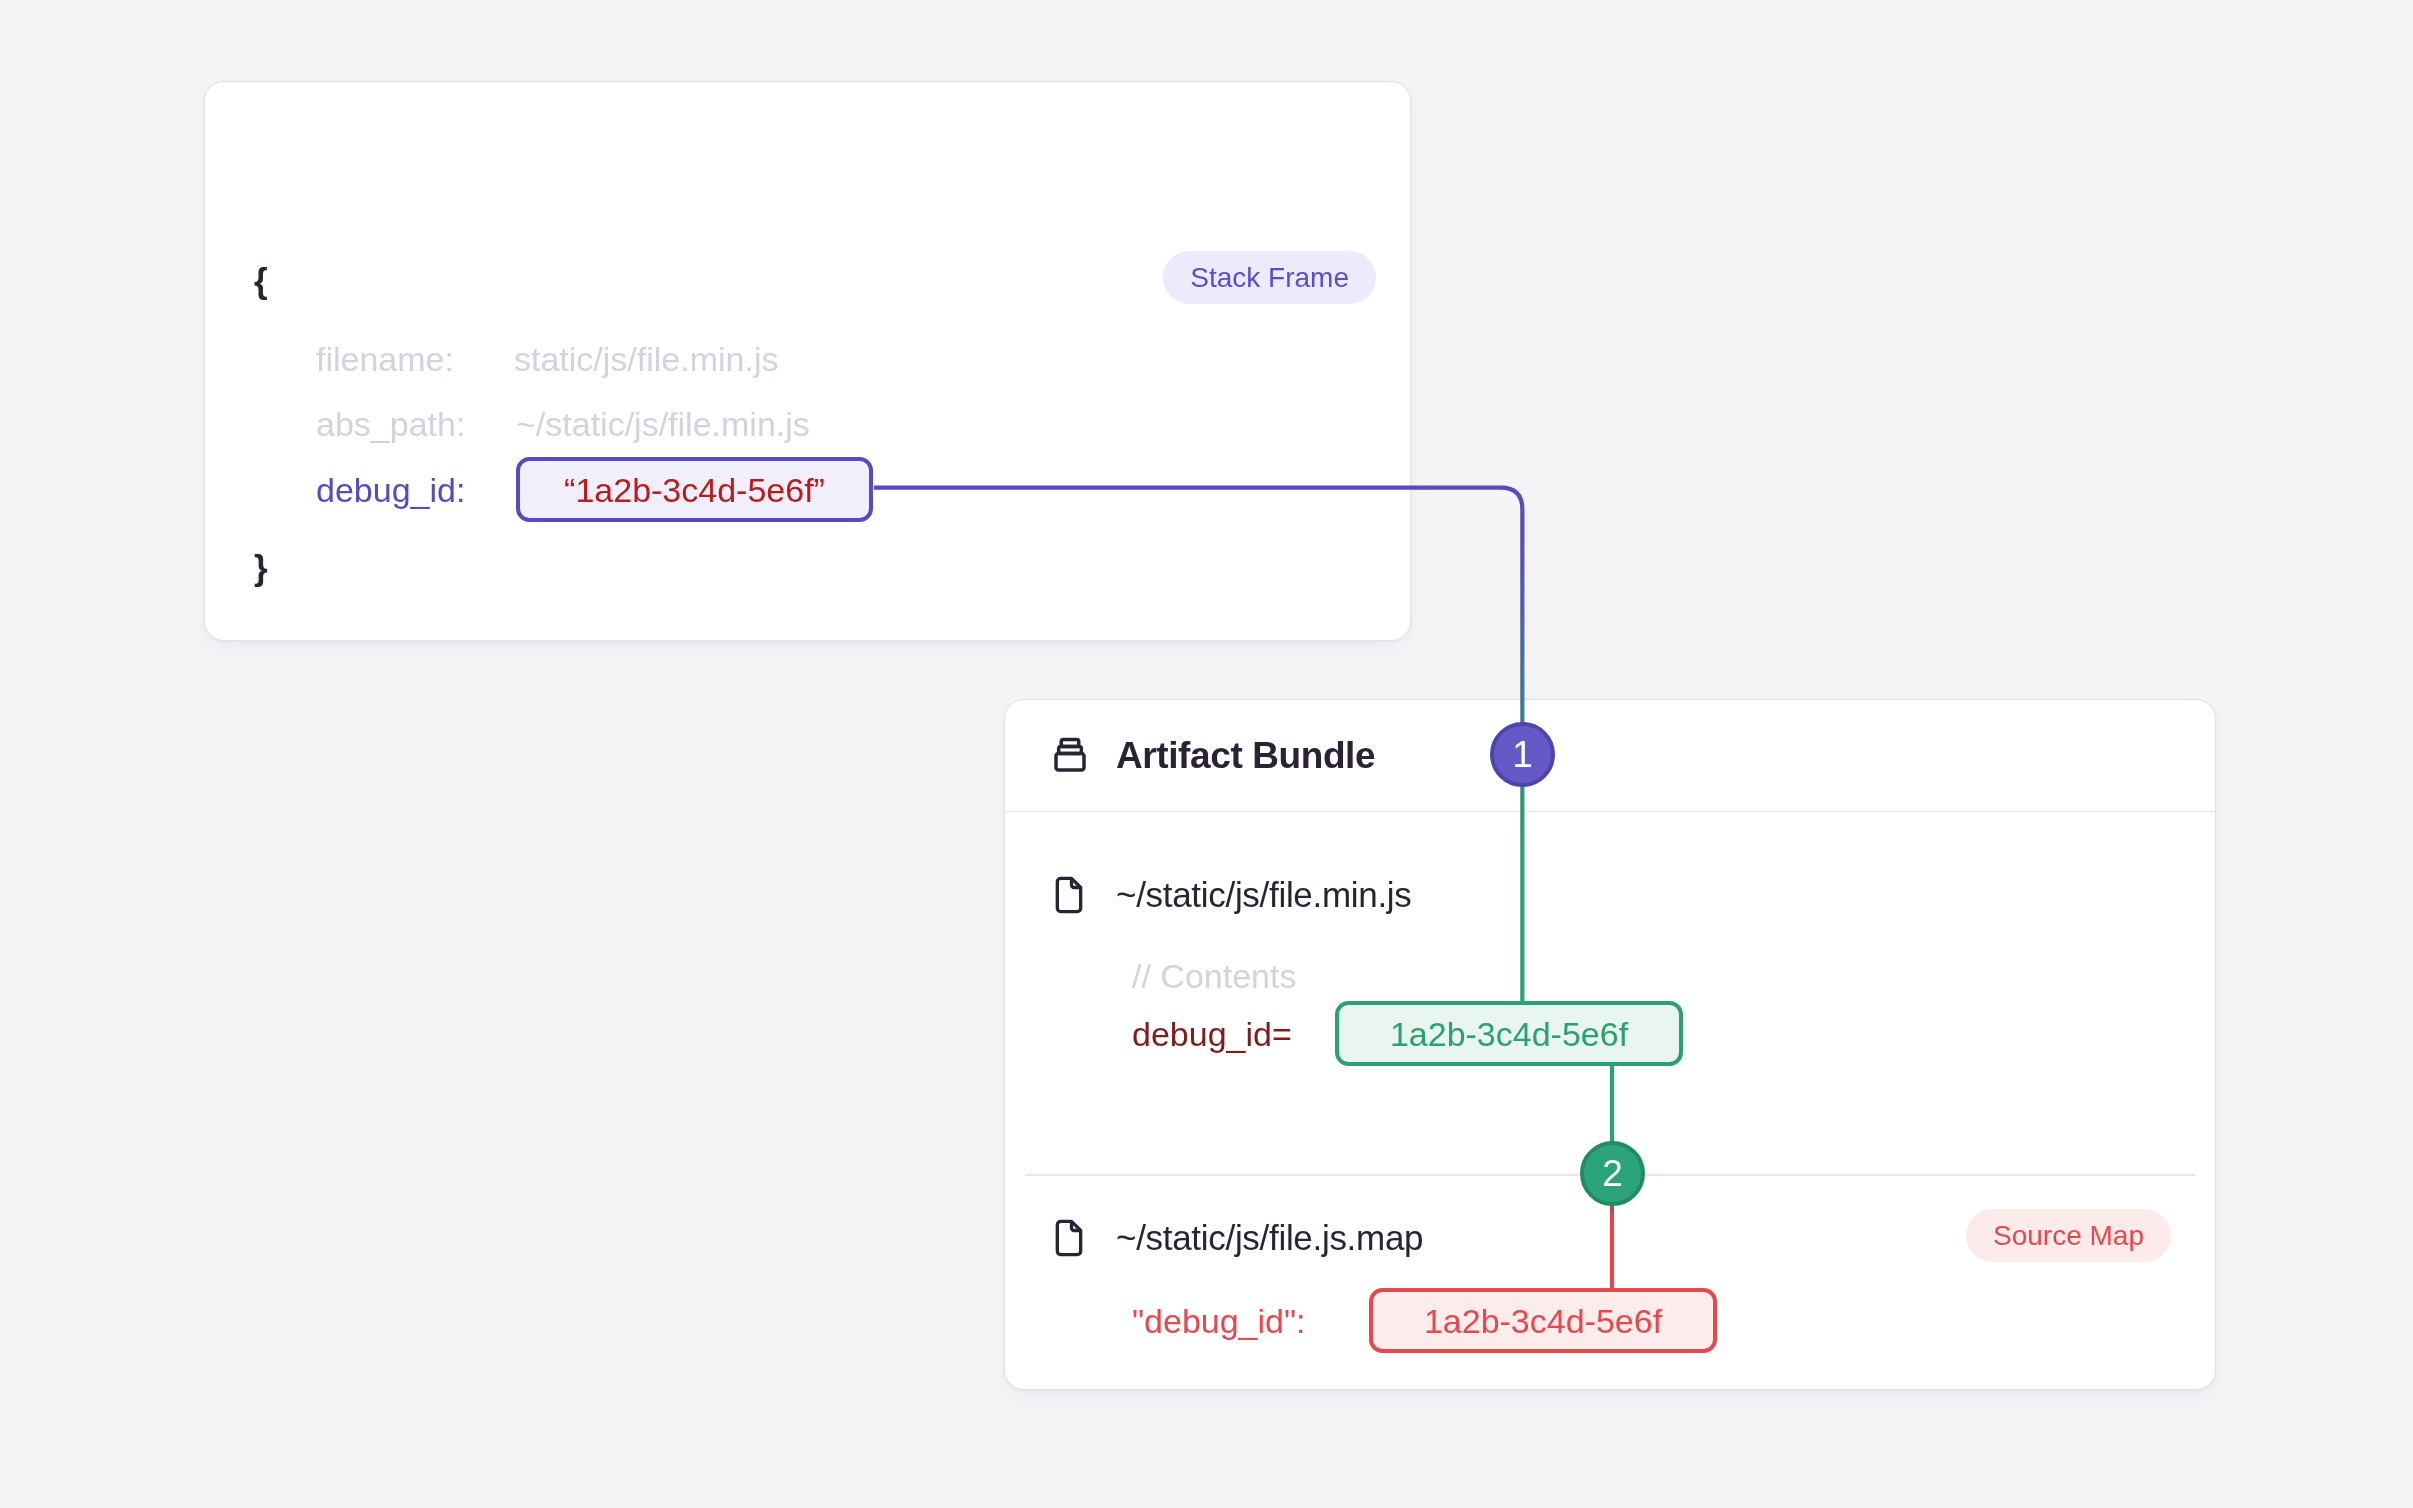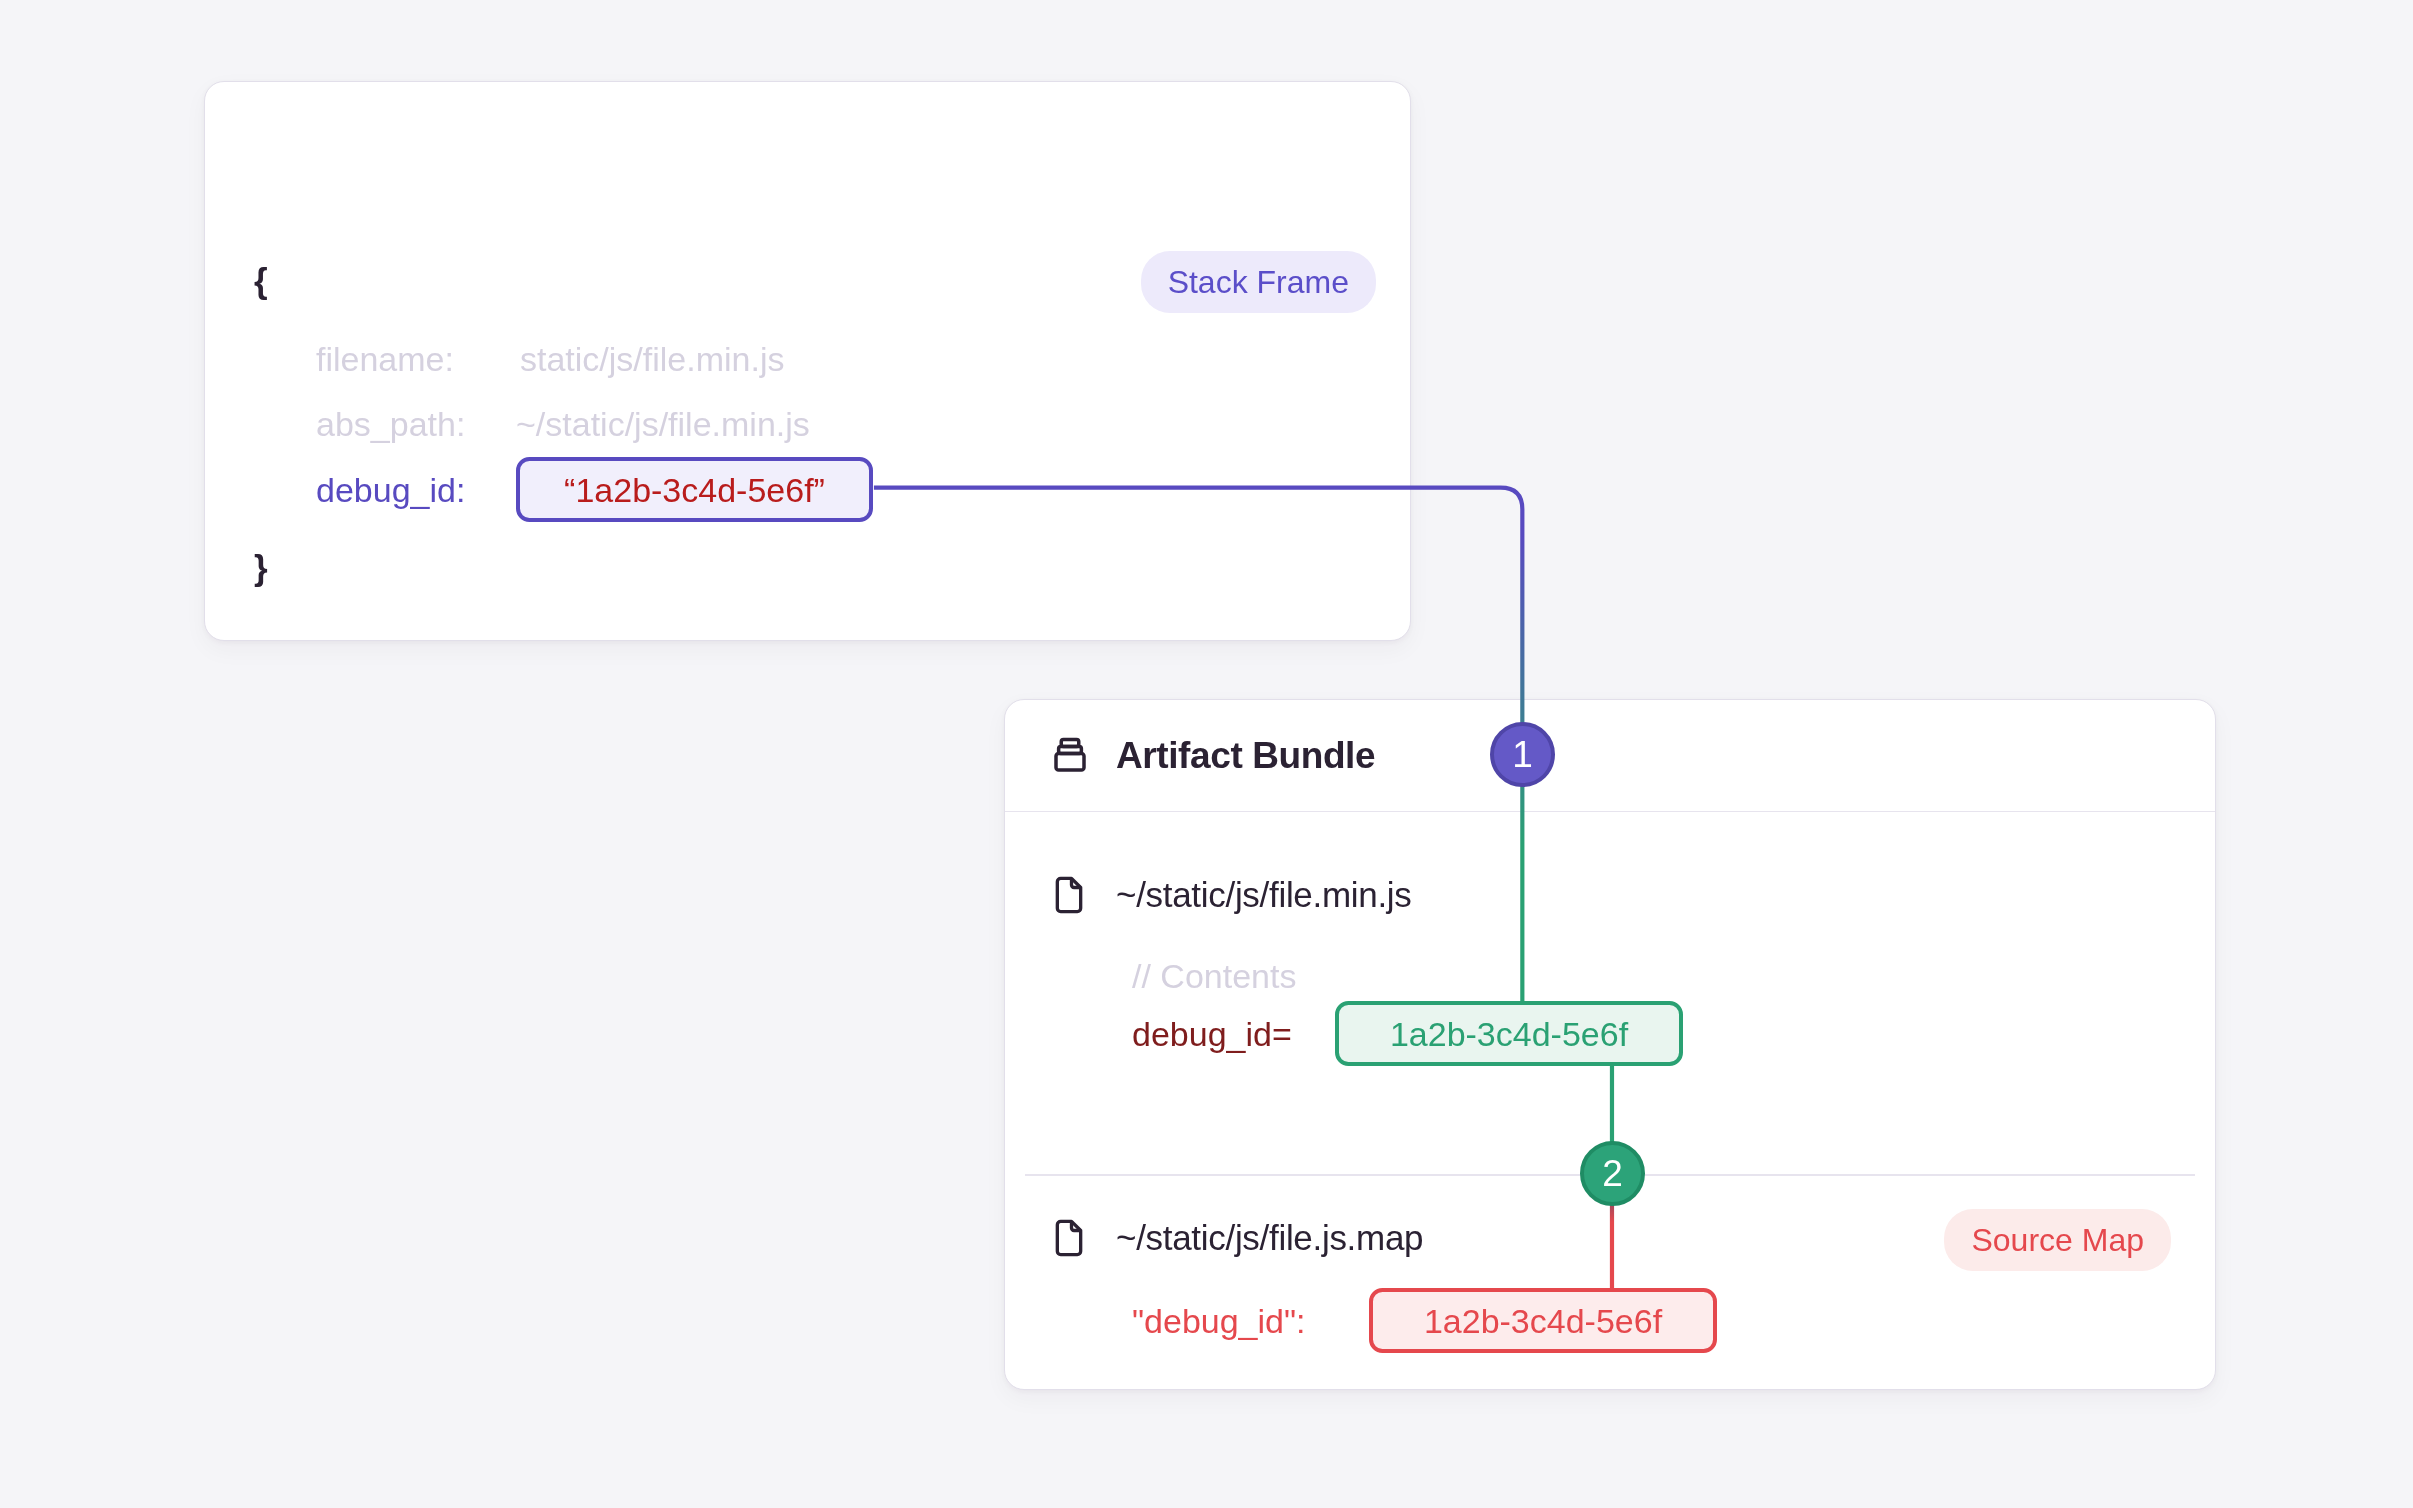--- a/index.html
+++ b/index.html
@@ -68,26 +68,26 @@
     font-size: 34px;
     padding: 0 22px;
   }
   .val-box.purple { border: 4.2px solid #584ac0; background: #f1effc; color: #b91c1c; min-width: 357px; }
   .val-box.green  { border: 4.2px solid #2aa173; background: #e9f5ef; color: #2aa173; min-width: 348px; }
   .val-box.red    { border: 4.2px solid #e5484d; background: #fdecec; color: #e5484d; min-width: 348px; }
 
   
   .pill {
     position: absolute;
-    height: 62px;
+    height: 53px;
     display: flex;
     align-items: center;
     padding: 0 27px;
     border-radius: 29px;
-    font-size: 32px;
+    font-size: 28px;
   }
   .pill.lavender { background: #edeafb; color: #5b4ec9; }
   .pill.mint     { background: #e3f2ec; color: #2d9273; }
   .pill.rose     { background: #fcebea; color: #e5484d; }
 
   
   .file-row {
     position: absolute;
     display: flex;
     align-items: center;
@@ -141,21 +141,21 @@
 
 
     <div class="pill lavender" style="right:34px; top:169px;">
       <span>Stack Frame</span>
     </div>
 
     <div class="code-row brace" style="left:49px; top:179px;">{</div>
 
     <div class="code-row muted" style="left:111px; top:257px;">
       <span class="key-col" style="min-width:180px;">filename:</span>
-      <span style="margin-left:24px;">static/js/file.min.js</span>
+      <span style="margin-left:18px;">static/js/file.min.js</span>
     </div>
 
     <div class="code-row muted" style="left:111px; top:322px;">
       <span class="key-col" style="min-width:180px;">abs_path:</span>
       <span style="margin-left:20px;">~/static/js/file.min.js</span>
     </div>
 
     <div class="code-row" style="left:111px; top:374px; height:67px;">
       <span class="key-col purple-text" style="min-width:180px;">debug_id:</span>
       <span class="val-box purple" style="margin-left:20px;">“1a2b-3c4d-5e6f”</span>

